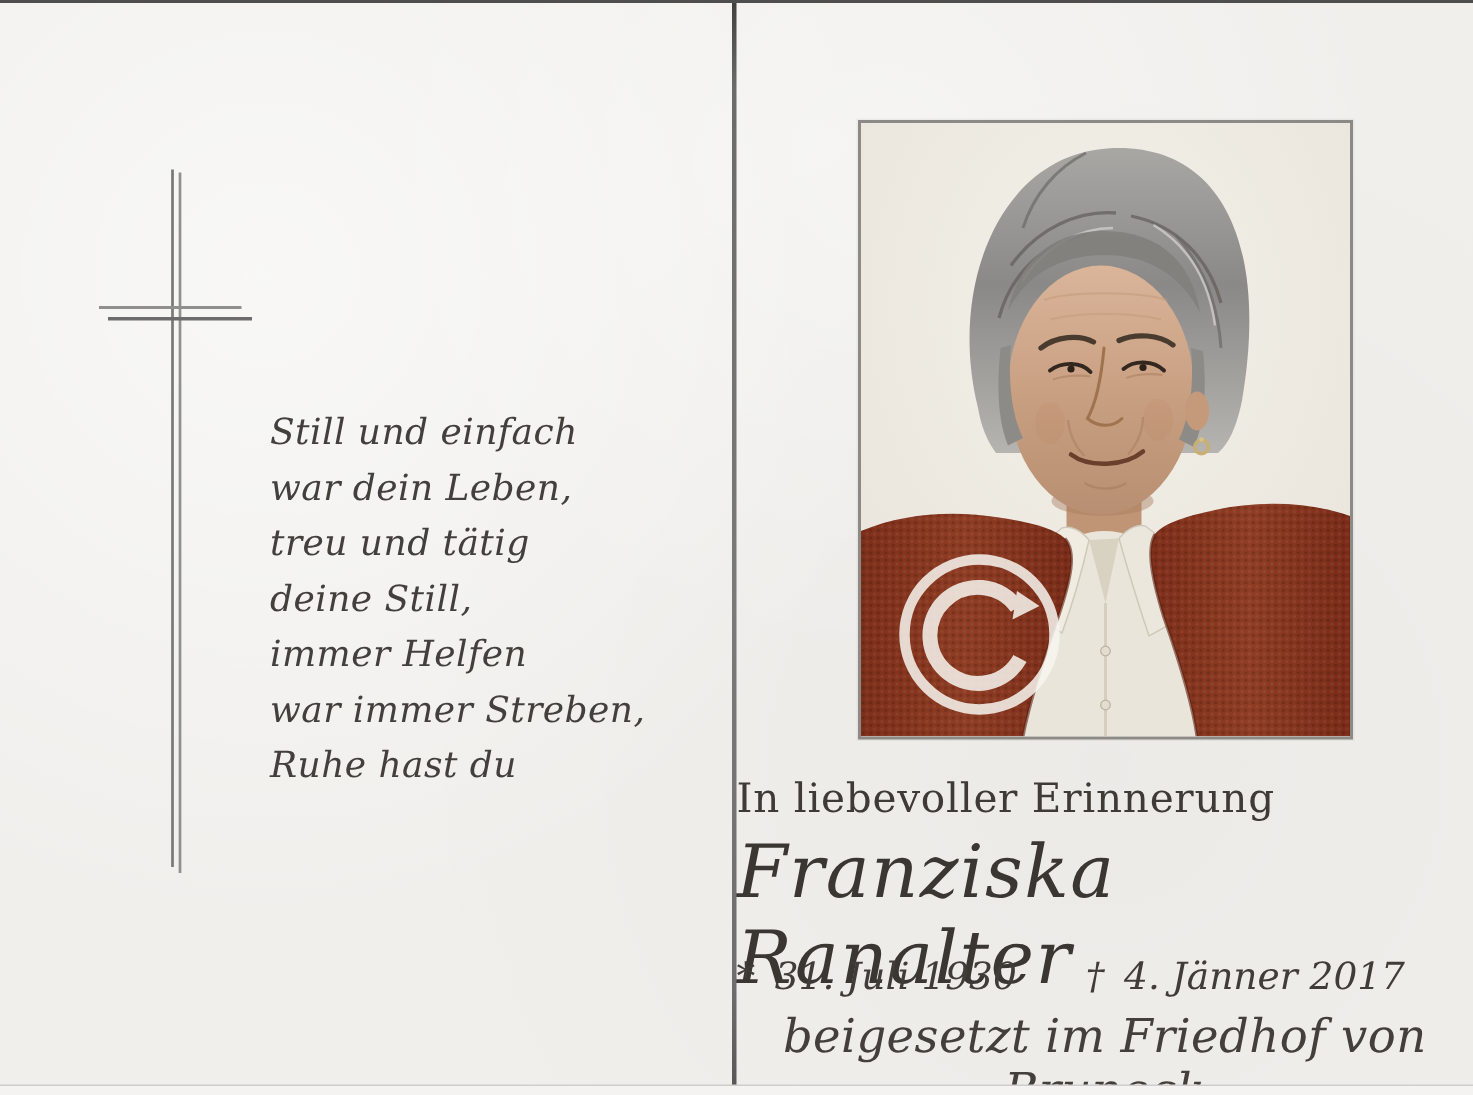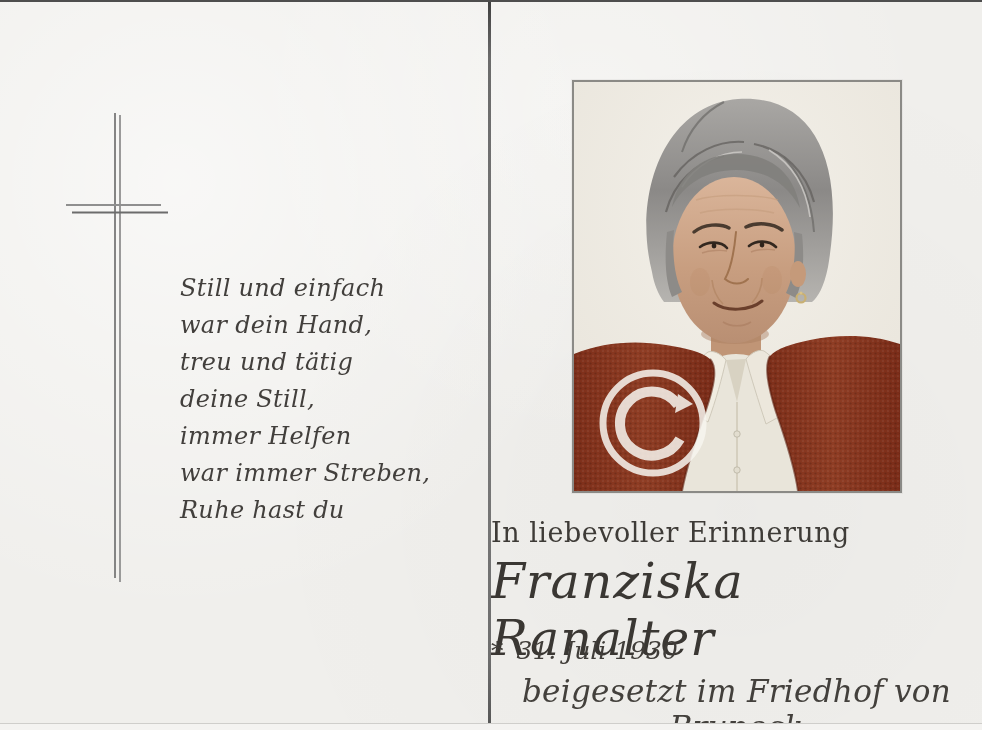--- a/index.html
+++ b/index.html
@@ -48,21 +48,21 @@
 
   <section class="panel left">
     <svg class="cross-svg" width="489" height="730" viewBox="0 0 489 730" aria-hidden="true">
       <line x1="115" y1="97" x2="115" y2="562" stroke="#787878" stroke-width="1.8"></line>
       <line x1="120" y1="99" x2="120" y2="566" stroke="#909090" stroke-width="1.8"></line>
       <line x1="66" y1="189" x2="161" y2="189" stroke="#8f8f8f" stroke-width="2"></line>
       <line x1="72" y1="196.5" x2="168" y2="196.5" stroke="#6c6c6c" stroke-width="2.2"></line>
     </svg>
     <div class="poem">
       <div>Still und einfach</div>
-      <div>war dein Hand,</div>
+      <div>war dein Leben,</div>
       <div>treu und tätig</div>
       <div>deine Still,</div>
       <div>immer Helfen</div>
       <div>war immer Streben,</div>
       <div>Ruhe hast du</div>
     </div>
   </section>
 
   <div class="divider"></div>
 
@@ -161,19 +161,20 @@
           <path d="M104,323 A32,32 0 1 0 106,357" fill="none" stroke="#f8f6f0" stroke-width="10"></path>
           <polygon points="104,312 119,322 101,331" fill="#f8f6f0"></polygon>
         </g>
       </svg>
     </figure>
 
     <div class="memorial-phrase">In liebevoller Erinnerung</div>
     <div class="name">Franziska Ranalter</div>
     <div class="dates">
       <span class="pair"><span class="sym">*</span><span>31. Juli 1930</span></span>
+      <span class="pair"><span class="sym">†</span><span>4. Jänner 2017</span></span>
     </div>
     <div class="burial">beigesetzt im Friedhof von Bruneck</div>
   </section>
 
   <div class="bottom-strip"></div>
   <div class="bottom-hairline"></div>
 </div>
 
 </body></html>

